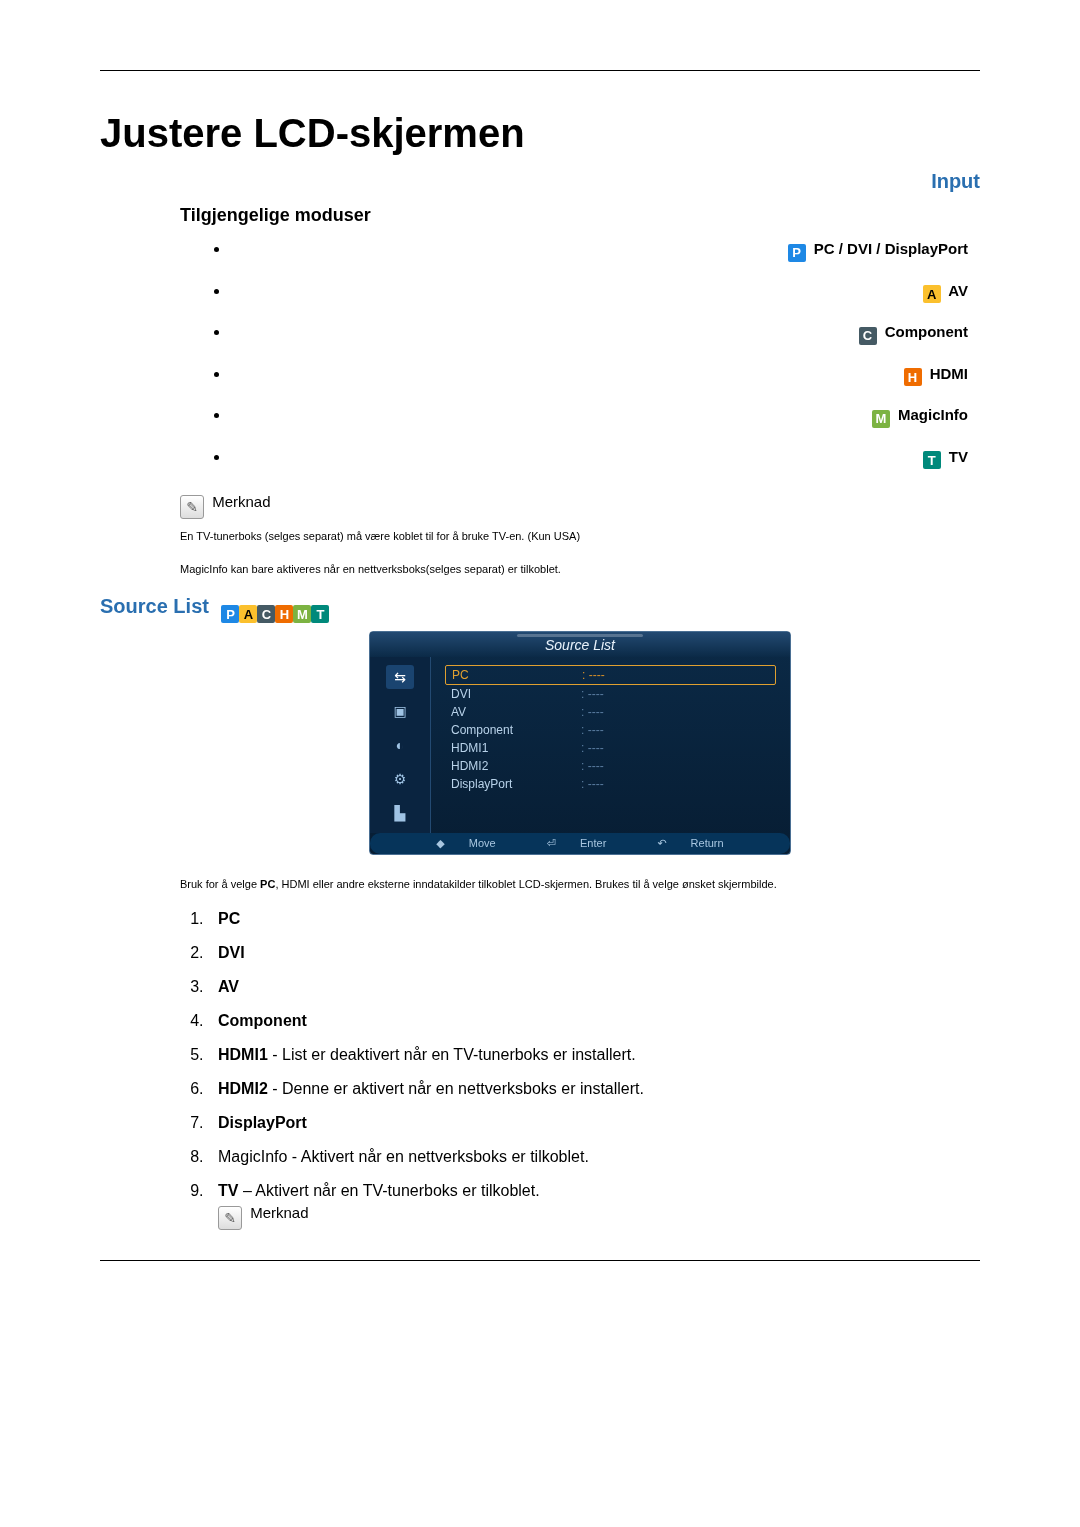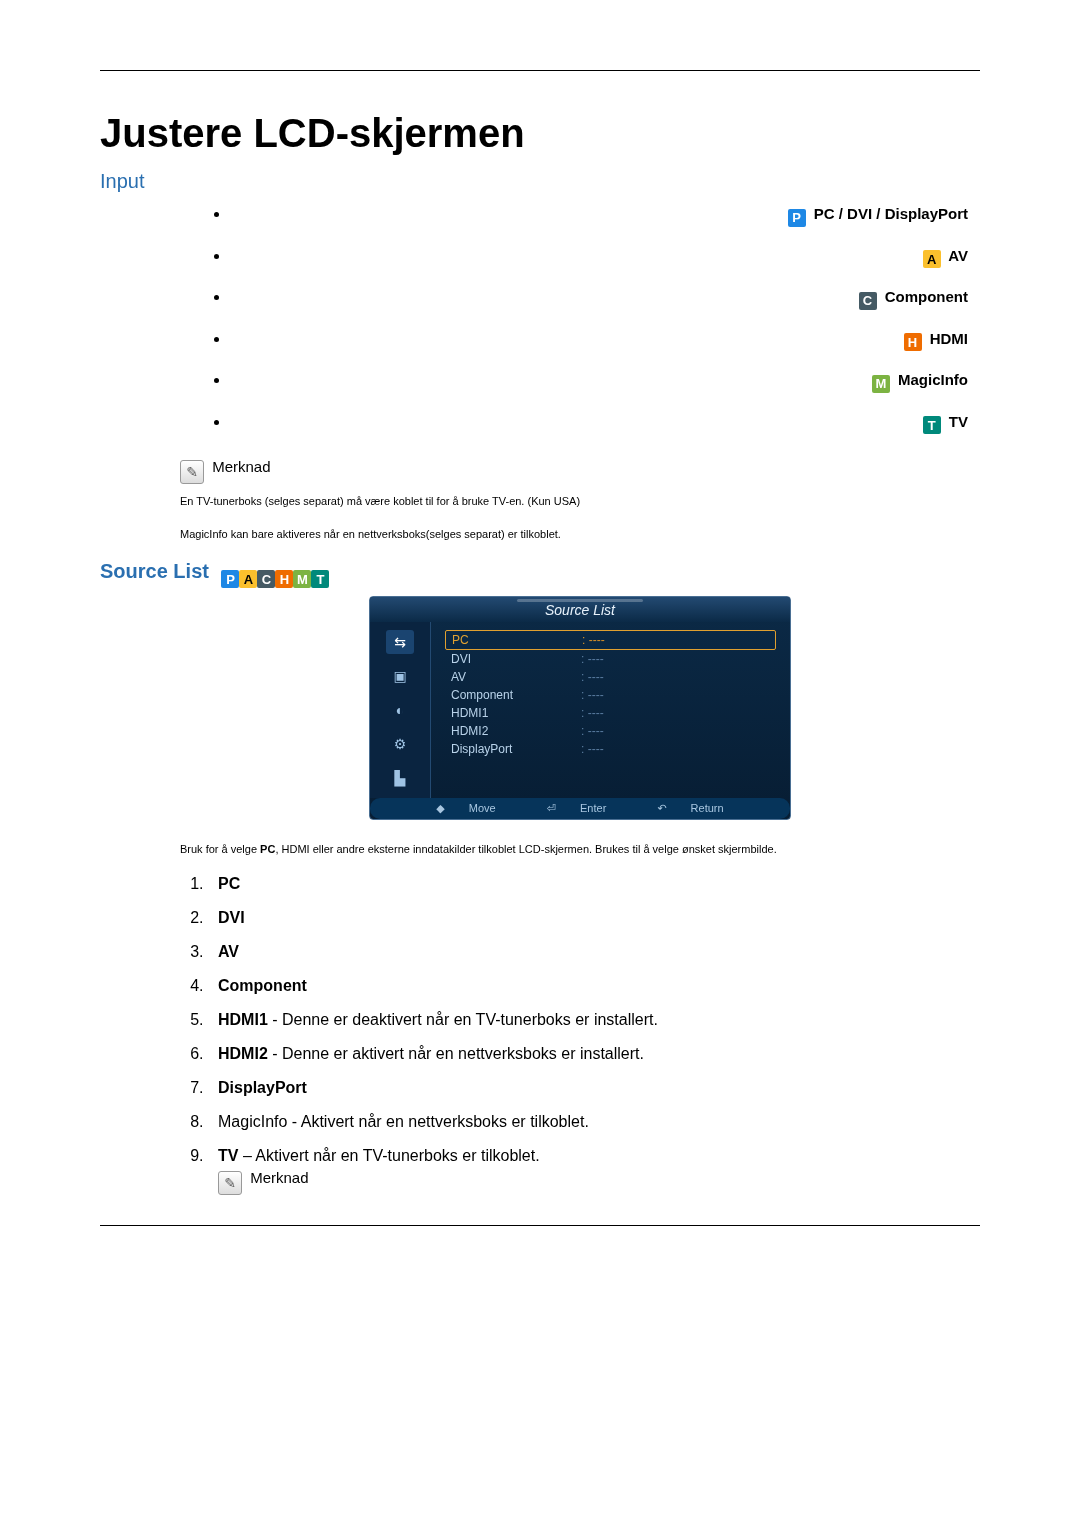--- a/index.html
+++ b/index.html
@@ -26,21 +26,22 @@
   }
   h1.title {
     font-size: 40px;
     margin: 0 0 14px 0;
     font-weight: bold;
   }
   h2.sect {
     color: #2a6fb0;
     font-size: 20px;
     margin: 10px 0 12px 0;
-    font-weight: normal;
+    font-weight: bold;
+    text-align: right;
   }
   .indent {
     margin-left: 80px;
   }
   h3.sub {
     font-size: 18px;
     font-weight: bold;
     margin: 8px 0 14px 0;
   }
   ul.modes {
@@ -201,20 +202,21 @@
 <body>
 
 <div class="page">
   <hr class="rule">
 
   <h1 class="title">Justere LCD-skjermen</h1>
 
   <h2 class="sect">Input</h2>
 
   <div class="indent">
+    <h3 class="sub">Tilgjengelige moduser</h3>
 
     <ul class="modes">
       <li>
         <span class="icon-box icon-p">P</span>
         <span>PC / DVI / DisplayPort</span>
       </li>
       <li>
         <span class="icon-box icon-a">A</span>
         <span>AV</span>
       </li>
@@ -303,21 +305,21 @@
 
     <p class="body">
       <span>Bruk for å velge </span><span class="b">PC</span><span>, HDMI eller andre eksterne inndatakilder tilkoblet LCD-skjermen. Brukes til å velge ønsket skjermbilde.</span>
     </p>
 
     <ol class="sources">
       <li><span class="b">PC</span></li>
       <li><span class="b">DVI</span></li>
       <li><span class="b">AV</span></li>
       <li><span class="b">Component</span></li>
-      <li><span class="b">HDMI1</span><span> - Denne er deaktivert når en TV-tunerboks er installert.</span></li>
+      <li><span class="b">HDMI1</span><span> - List er deaktivert når en TV-tunerboks er installert.</span></li>
       <li><span class="b">HDMI2</span><span> - Denne er aktivert når en nettverksboks er installert.</span></li>
       <li><span class="b">DisplayPort</span></li>
       <li><span>MagicInfo - Aktivert når en nettverksboks er tilkoblet.</span></li>
       <li>
         <span class="b">TV</span><span> – Aktivert når en TV-tunerboks er tilkoblet.</span>
         <div class="note-row" style="margin-top:4px;">
           <span class="note-icon">✎</span>
           <span>Merknad</span>
         </div>
       </li>

